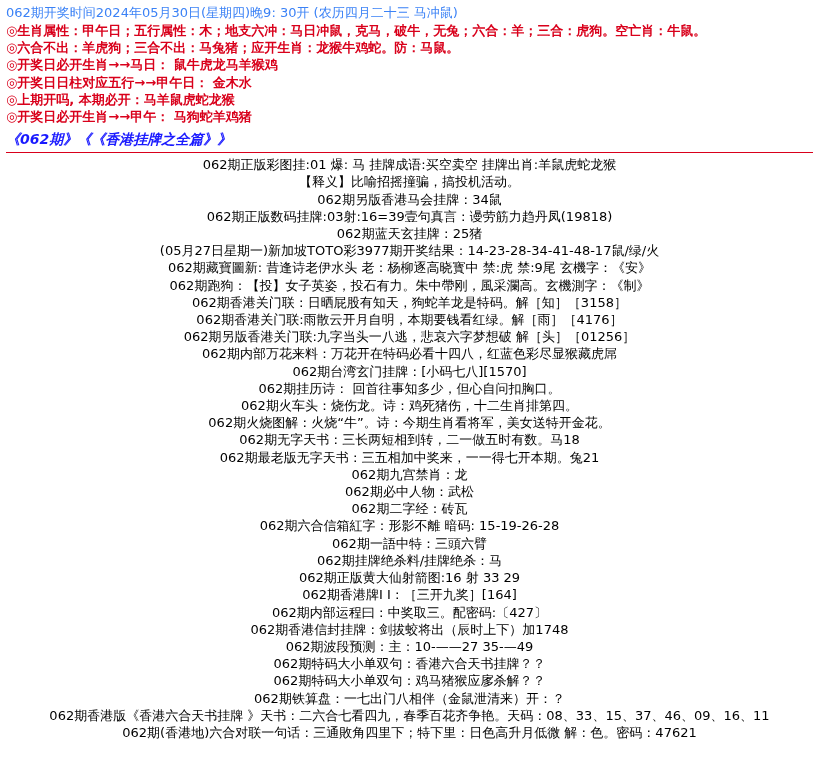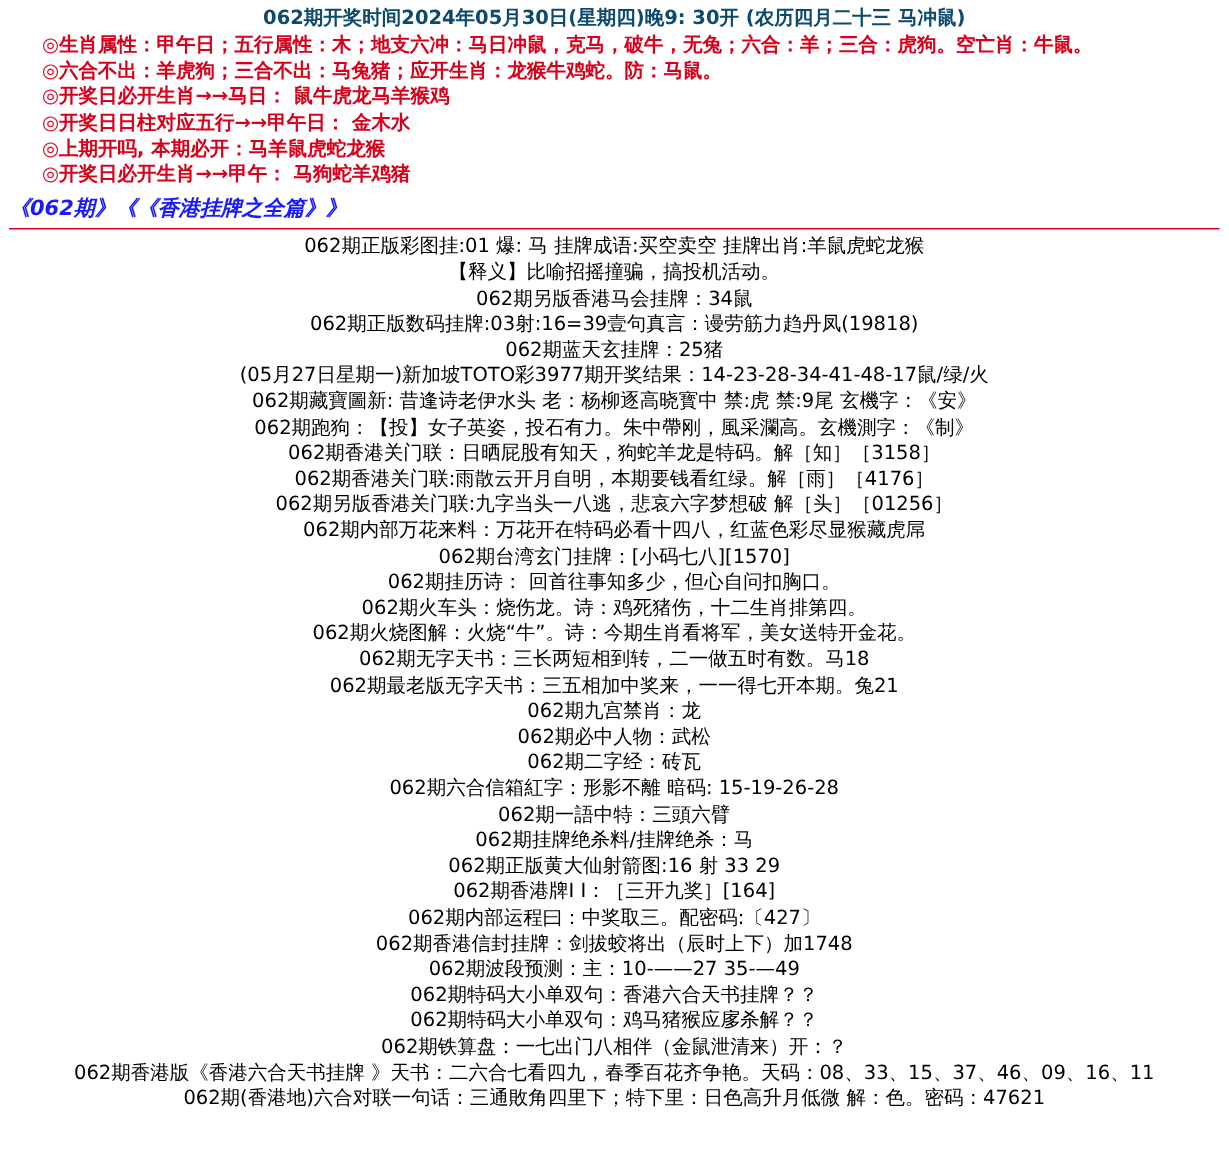--- a/index.html
+++ b/index.html
@@ -20,28 +20,26 @@
   }
   .line {
     font-size: 13px;
     line-height: 17.2px;
     white-space: nowrap;
     letter-spacing: 0px;
   }
   .red {
     color: #d9001b;
     font-weight: bold;
-    margin-left: 22px;
   }
   .header-line {
-    color: #0c4a6e;
-    font-weight: bold;
+    color: #3b82f6;
+    font-weight: normal;
     font-size: 13px;
     line-height: 18px;
-    text-align: center;
   }
   .blue-title {
     color: #1a1aff;
     font-weight: bold;
     font-size: 14px;
     line-height: 22px;
     font-style: italic;
   }
   .sep {
     height: 3px;

